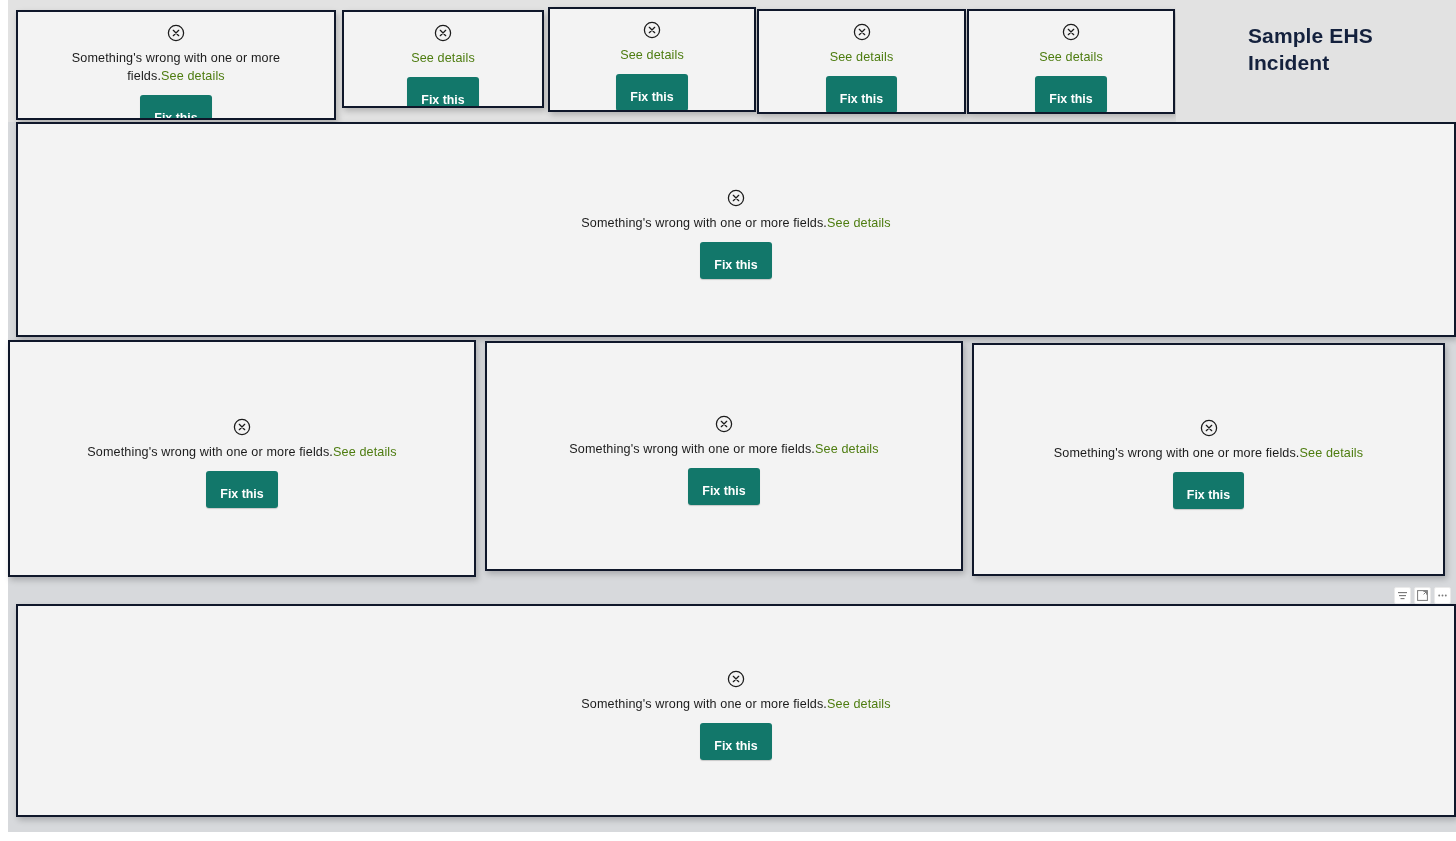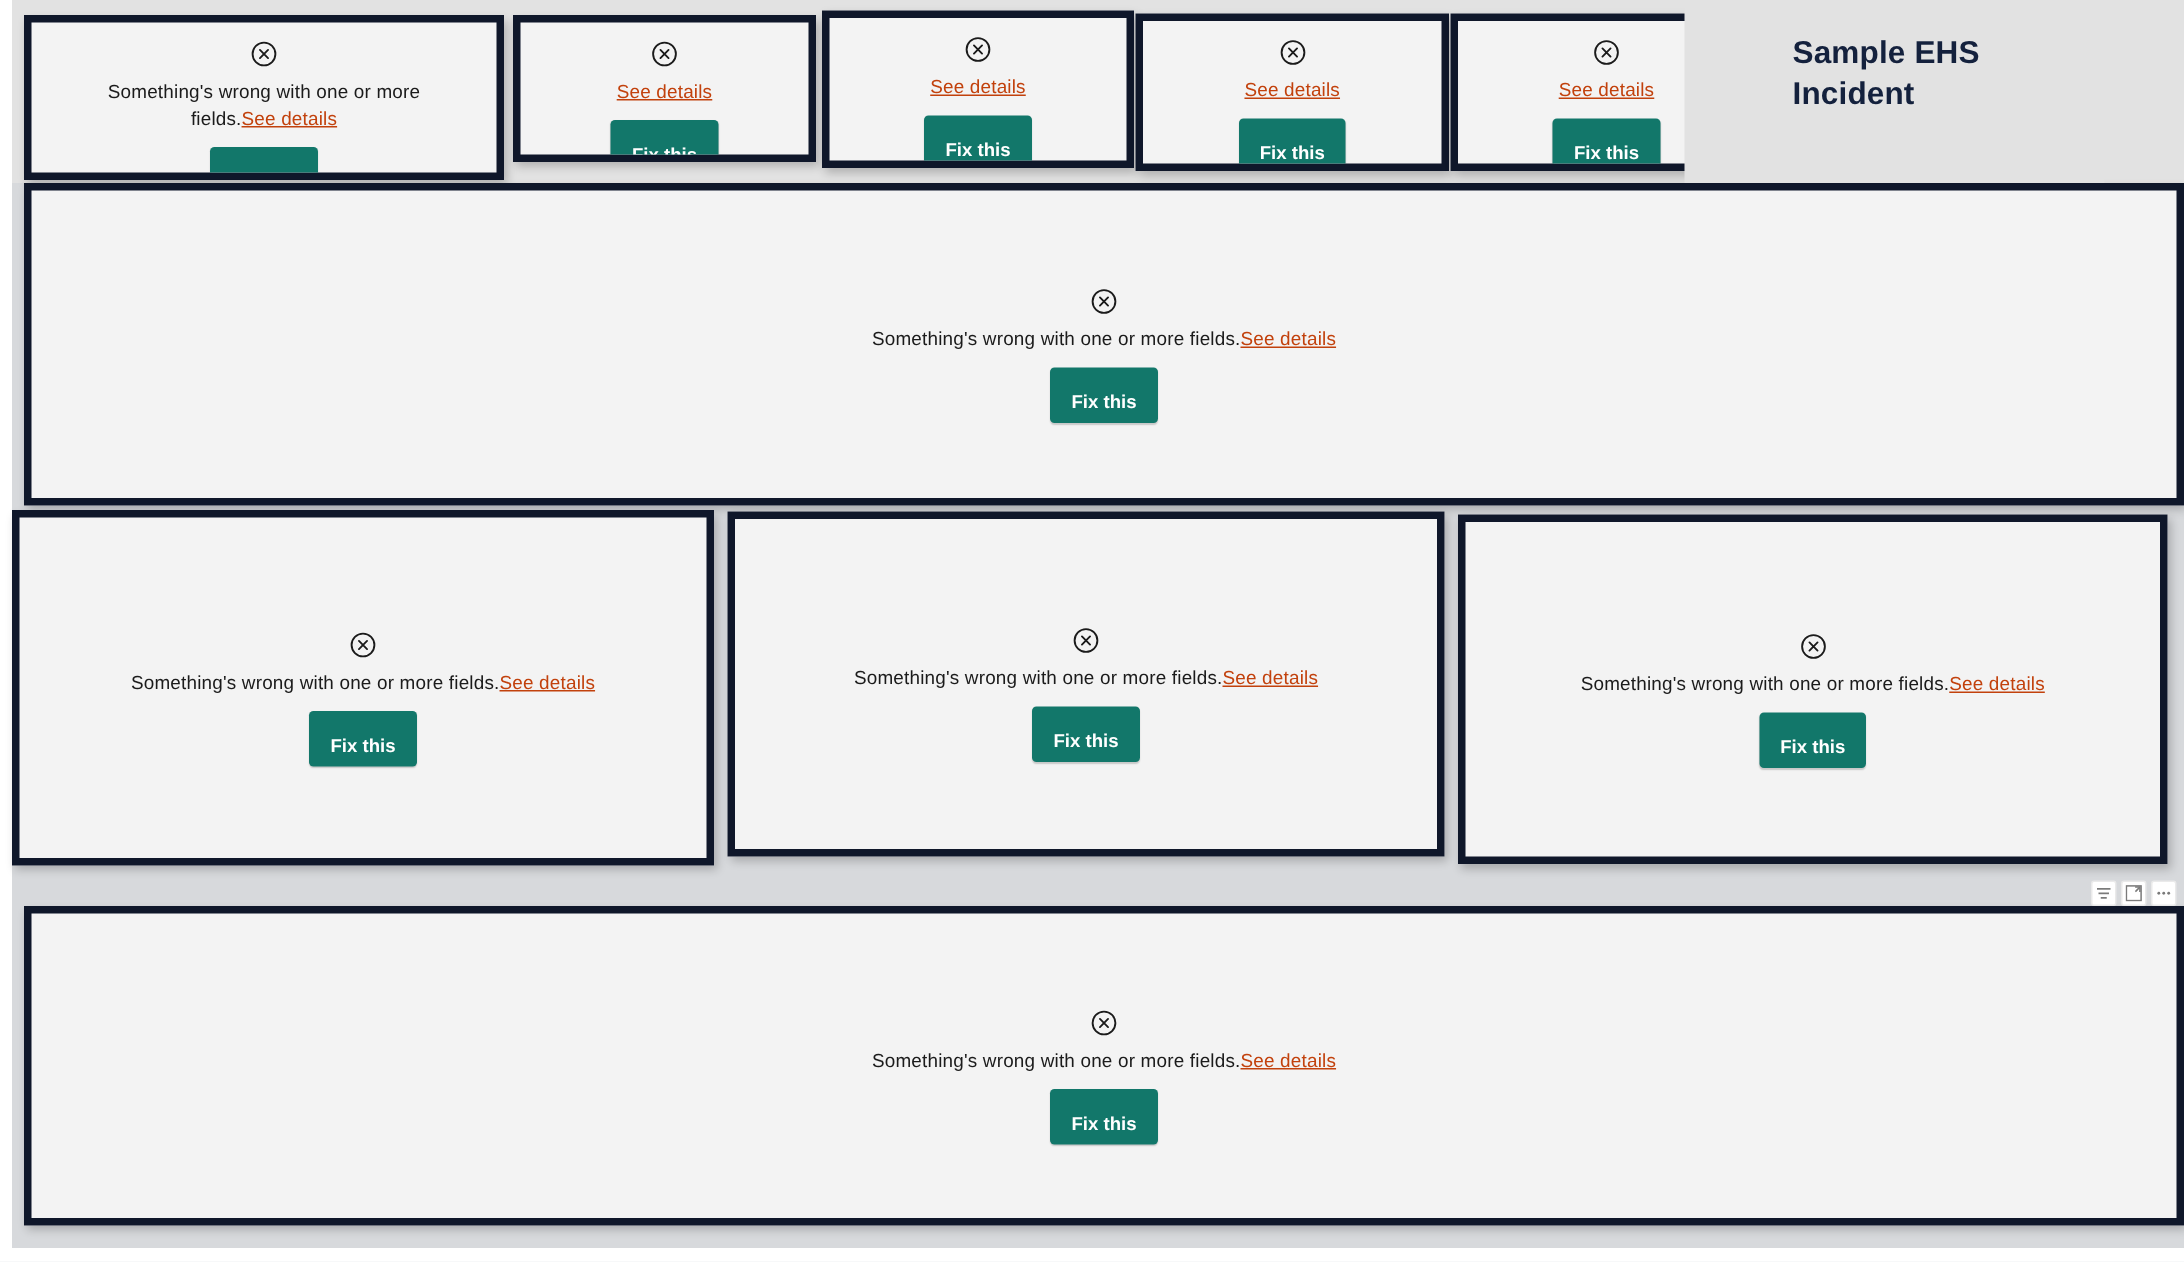--- a/index.html
+++ b/index.html
@@ -33,21 +33,21 @@
     position: absolute;
     left: 8px; top: 122px;
     width: 1448px; height: 710px;
     background: #d7d9dc;
   }
 
   
   .card {
     position: absolute;
     background: #f3f3f3;
-    border: 5px solid #0f172a;
+    border: 2px solid #0f172a;
     box-shadow: 2px 3px 6px rgba(0,0,0,0.22);
     overflow: hidden;
   }
 
   
   .err {
     position: absolute;
     left: 0; right: 0;
     display: flex;
     flex-direction: column;
@@ -62,22 +62,21 @@
   .err-icon svg { display: block; width: 18px; height: 18px; }
   .err-msg {
     margin-top: 8px;
     font-size: 12.6px;
     color: #1b1b1b;
     line-height: 1.42;
     letter-spacing: 0.01em;
     padding: 0 6px;
   }
   .err-link {
-    color: #c2410c;
-    text-decoration: underline;
+    color: #4d7c0f;
     cursor: pointer;
   }
   .err-btn {
     margin-top: 9px;
     background: #12776a;
     color: #ffffff;
     border: none;
     border-radius: 3px;
     font-family: "Liberation Sans", sans-serif;
     font-size: 12.4px;
@@ -89,21 +88,21 @@
 
   
   .err.narrow .err-msg { white-space: nowrap; overflow: hidden; }
 
   
   .err.wrap2 .err-msg { max-width: 272px; }
 
   
   .title-card {
     position: absolute;
-    left: 1123px; top: 0px;
+    left: 1176px; top: 0px;
     width: 280px; height: 122px;
     background: #e2e2e2;
     padding: 22px 16px 0 72px;
   }
   .title-text {
     font-size: 21px;
     font-weight: bold;
     color: #14213d;
     line-height: 1.30;
     letter-spacing: 0.005em;

